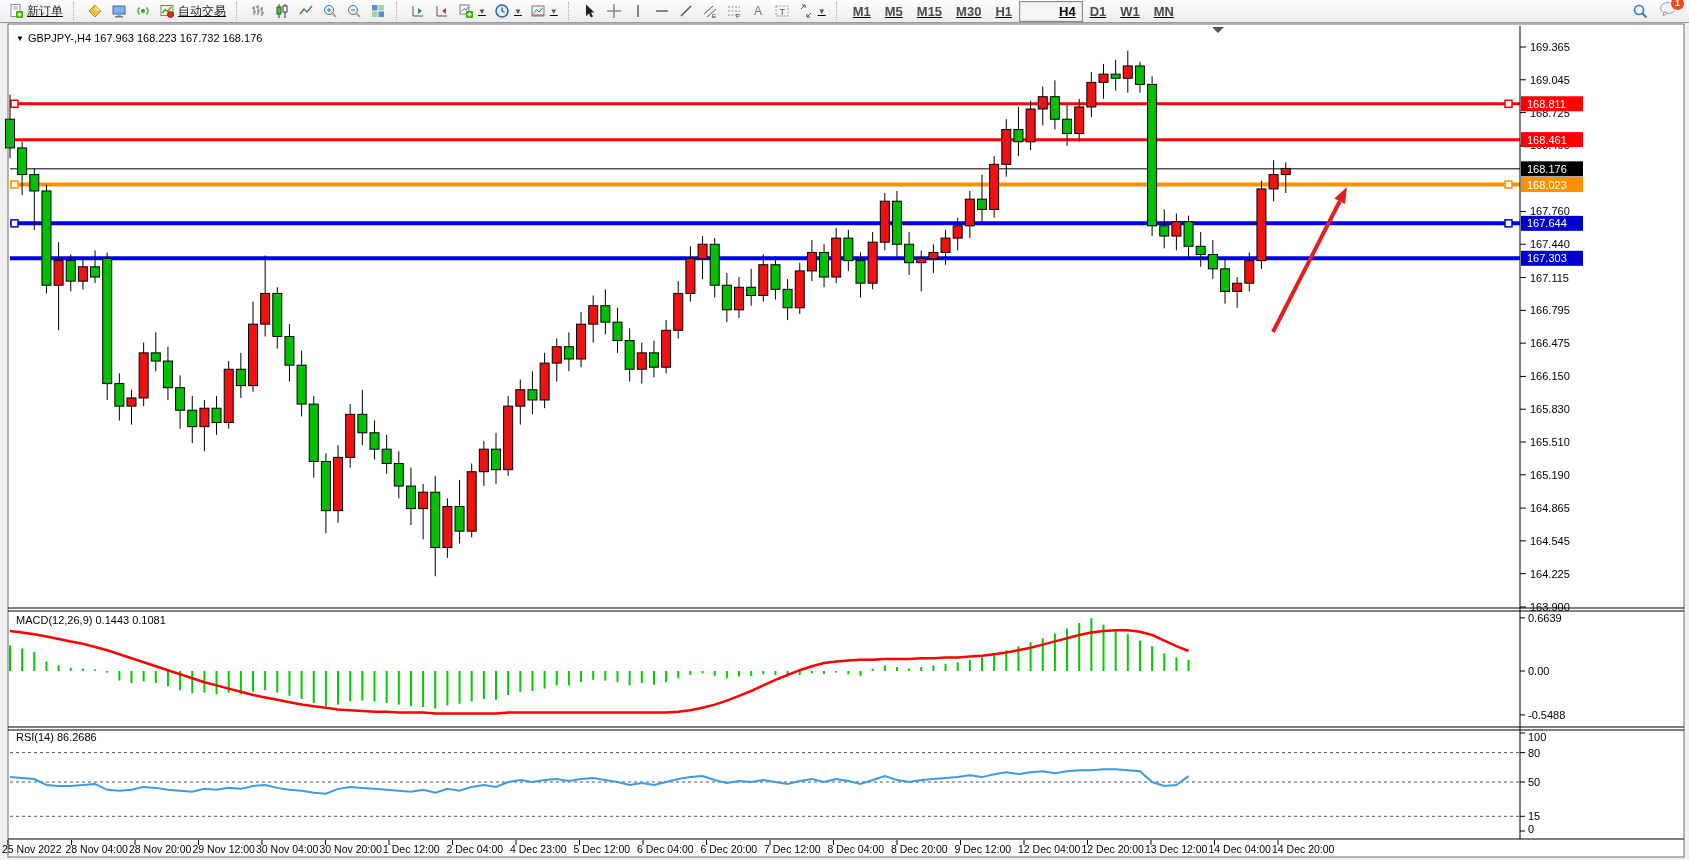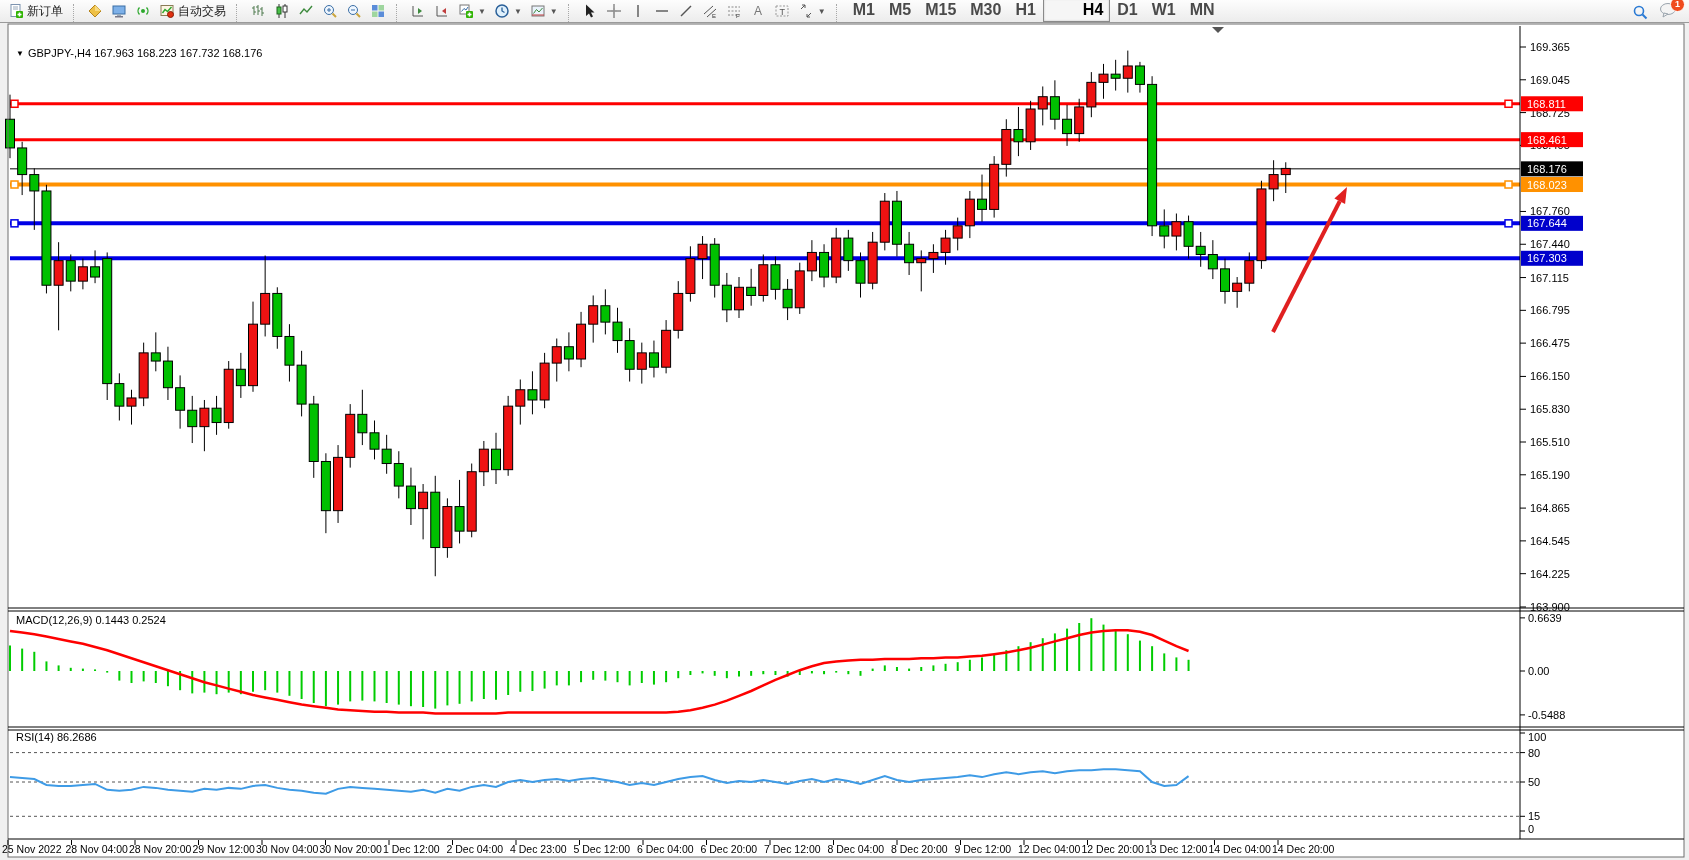--- a/index.html
+++ b/index.html
@@ -1,29 +1,29 @@
 <!DOCTYPE html>
 <html><head>
 <meta charset="utf-8">
 <style>
   html,body{margin:0;padding:0;background:#d4d0c8;}
   .app{position:relative;width:1689px;height:860px;background:#f0f0f0;font-family:"Liberation Sans",sans-serif;overflow:hidden;}
   
-  .toolbar{position:absolute;left:0;top:0;width:1689px;height:23px;background:linear-gradient(#fdfdfd,#ececec);border-bottom:1px solid #9a9a9a;display:flex;align-items:flex-end;padding:0 4px;box-sizing:border-box;z-index:5;}
+  .toolbar{position:absolute;left:0;top:0;width:1689px;height:23px;background:linear-gradient(#fdfdfd,#ececec);border-bottom:1px solid #9a9a9a;display:flex;align-items:center;padding:0 4px;box-sizing:border-box;z-index:5;text-decoration:underline;}
   .tbtn{display:inline-flex;align-items:center;gap:3px;height:20px;padding:0 3px;border:1px solid transparent;border-radius:2px;color:#222;font-size:12px;cursor:default;}
   .sep{width:6px;height:18px;border-left:1px dotted #a8a8a8;margin:0 3px 0 6px;}
   .caret{font-size:8px;color:#555;margin-left:1px;}
-  .tf{font-size:16px;font-weight:bold;color:#4a4a4a;padding:2px 6px;border:1px solid transparent;}
+  .tf{font-size:13px;font-weight:bold;color:#4a4a4a;padding:2px 6px;border:1px solid transparent;}
   .tf.active{background:#f6f6f6;border:1px solid #8a8a8a;box-shadow:inset 0 0 2px #bbb;color:#000;padding-left:39px;}
   .tb-right{margin-left:auto;display:flex;align-items:center;gap:10px;padding-right:8px;}
   .chatwrap{position:relative;}
   .badge{position:absolute;top:-5px;right:-8px;min-width:13px;height:13px;background:#f04b1e;border:1px solid #fff;border-radius:8px;color:#fff;font-size:9px;line-height:13px;text-align:center;font-weight:bold;}
   
   .overlay-label{position:absolute;color:#000;font-size:11px;z-index:3;white-space:nowrap;}
-  #chart-title{left:16px;top:47px;}
+  #chart-title{left:16px;top:32px;}
   #macd-label{left:16px;top:614px;}
   #rsi-label{left:16px;top:731px;}
   .tri{display:inline-block;font-size:8px;color:#000;margin-right:4px;vertical-align:1px;}
   svg text{font-family:"Liberation Sans",sans-serif;}
 </style>
 </head>
 <body>
 
 <div class="app">
 
@@ -686,16 +686,16 @@
         <rect x="1521" y="250.78767605633732" width="62" height="15" fill="#0000cc"></rect>
         <text x="1527" y="262.2876760563373" font-size="11" fill="#fff">167.303</text>
       </g>
     <g id="g-arrow">
         <line x1="1273" y1="332" x2="1339.7268830440132" y2="201.25137781916322" stroke="#e02020" stroke-width="4"></line>
         <polygon points="1347,187 1334.382616361827,198.52395896066818 1345.0711497261993,203.97879667765827" fill="#e02020"></polygon>
       </g>
   </svg>
 
   <div id="chart-title" class="overlay-label"><span class="tri">▼</span><span>GBPJPY-,H4  167.963 168.223 167.732 168.176</span></div>
-  <div id="macd-label" class="overlay-label">MACD(12,26,9) 0.1443 0.2524</div>
+  <div id="macd-label" class="overlay-label">MACD(12,26,9) 0.1443 0.1081</div>
   <div id="rsi-label" class="overlay-label">RSI(14) 86.2686</div>
 
 </div>
 
 </body></html>

